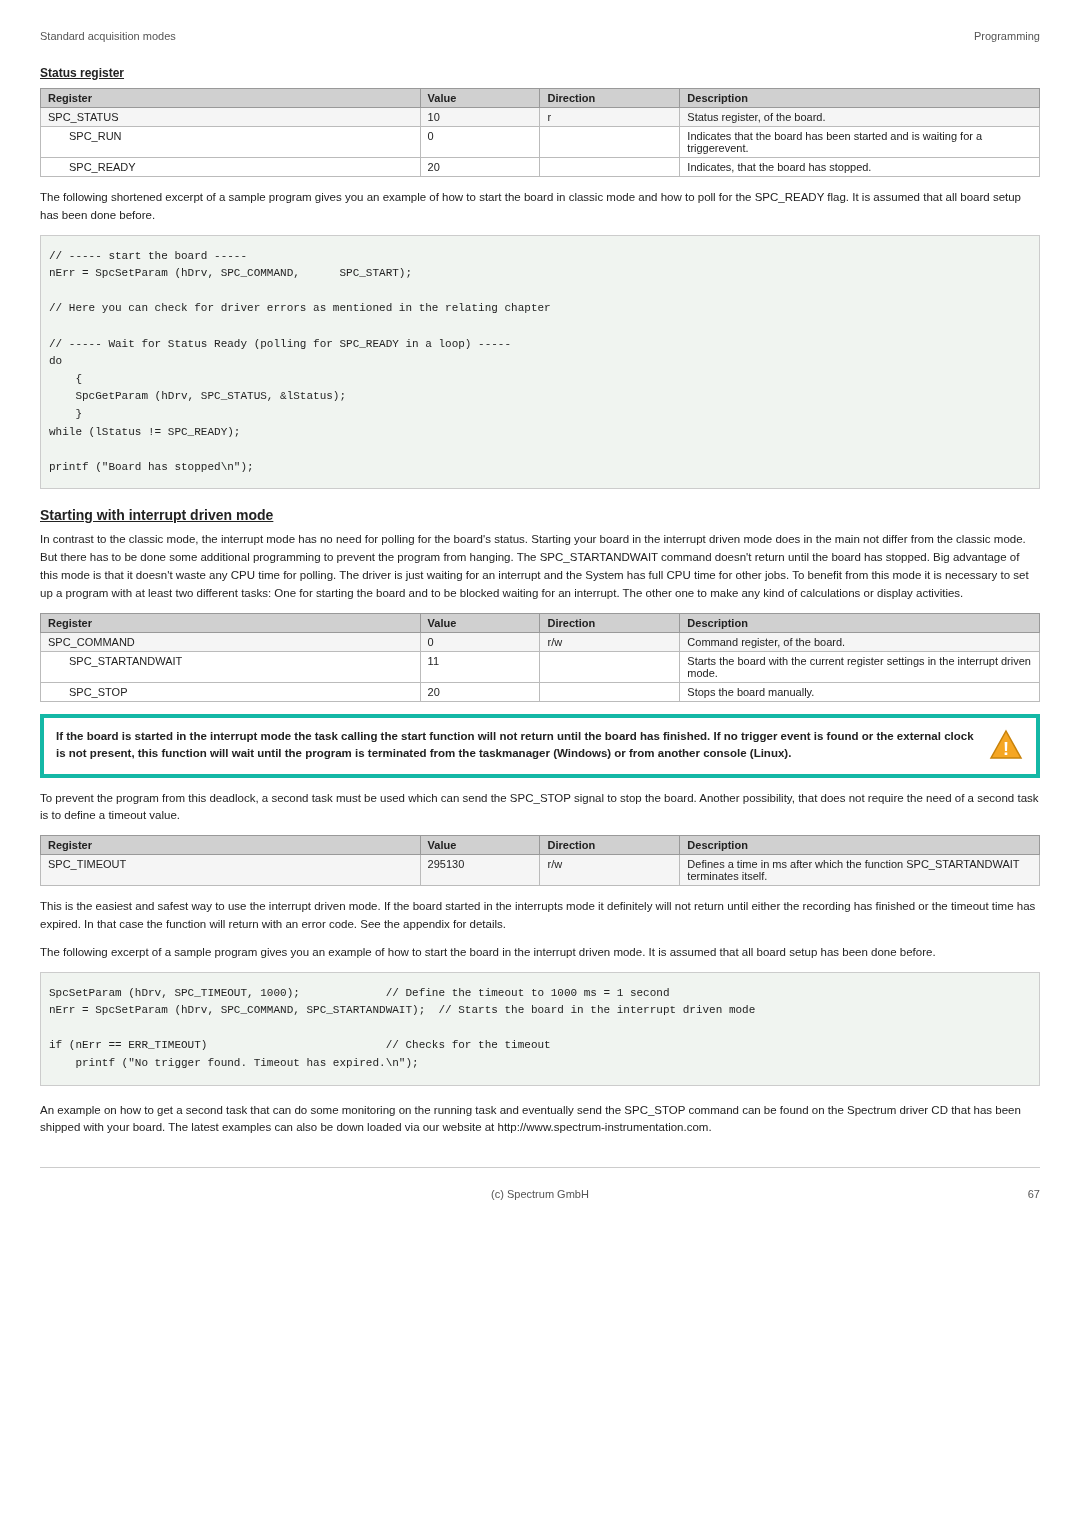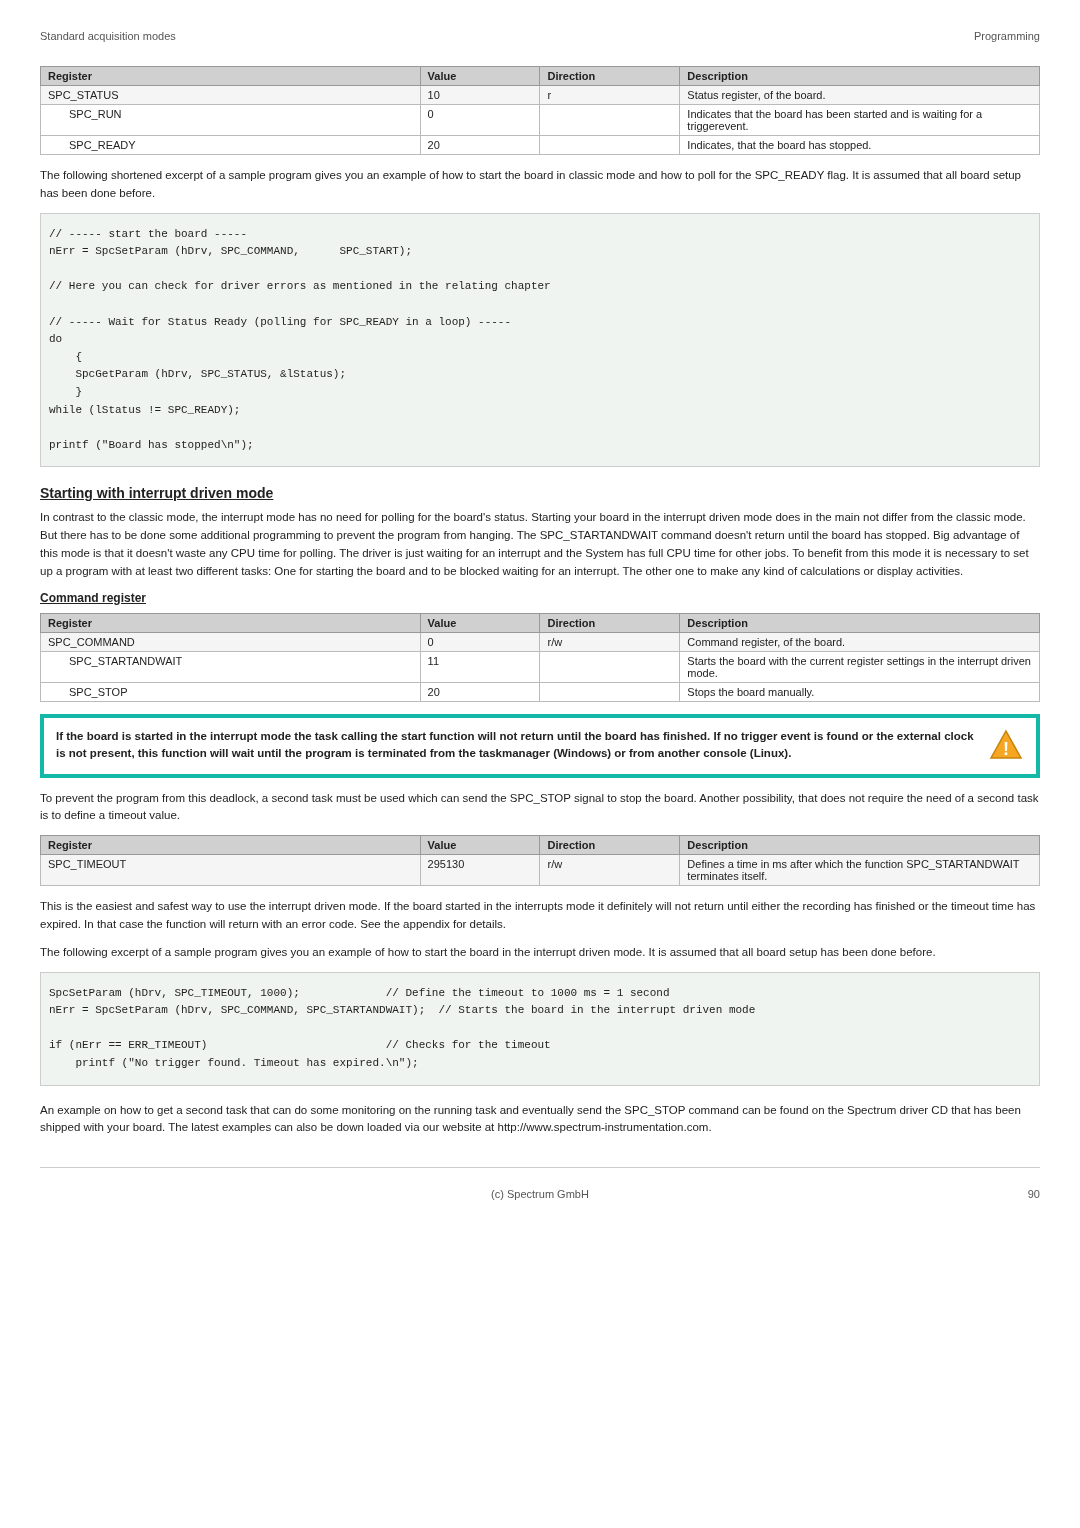--- a/index.html
+++ b/index.html
@@ -121,20 +121,21 @@
   </style>
 </head>
 <body>
 
 <div class="page-header">
   <span>Standard acquisition modes</span>
   <span>Programming</span>
 </div>
 
 <div>
+  <div class="section-title">Status register</div>
   <table>
     <thead>
       <tr>
         <th class="col-register">Register</th>
         <th class="col-value">Value</th>
         <th class="col-direction">Direction</th>
         <th class="col-description">Description</th>
       </tr>
     </thead>
     <tbody>
@@ -175,21 +176,20 @@
 while (lStatus != SPC_READY);
 
 printf ("Board has stopped\n");</div>
 
 <div>
   <div class="main-title">Starting with interrupt driven mode</div>
   <p>In contrast to the classic mode, the interrupt mode has no need for polling for the board's status. Starting your board in the interrupt driven mode does in the main not differ from the classic mode. But there has to be done some additional programming to prevent the program from hanging. The SPC_STARTANDWAIT command doesn't return until the board has stopped. Big advantage of this mode is that it doesn't waste any CPU time for polling. The driver is just waiting for an interrupt and the System has full CPU time for other jobs. To benefit from this mode it is necessary to set up a program with at least two different tasks: One for starting the board and to be blocked waiting for an interrupt. The other one to make any kind of calculations or display activities.</p>
 </div>
 
 <div>
-  <div class="section-title">Command register</div>
   <table>
     <thead>
       <tr>
         <th class="col-register">Register</th>
         <th class="col-value">Value</th>
         <th class="col-direction">Direction</th>
         <th class="col-description">Description</th>
       </tr>
     </thead>
     <tbody>
@@ -256,14 +256,14 @@
 <div class="code-block">SpcSetParam (hDrv, SPC_TIMEOUT, 1000);             // Define the timeout to 1000 ms = 1 second
 nErr = SpcSetParam (hDrv, SPC_COMMAND, SPC_STARTANDWAIT);  // Starts the board in the interrupt driven mode
 
 if (nErr == ERR_TIMEOUT)                           // Checks for the timeout
     printf ("No trigger found. Timeout has expired.\n");</div>
 
 <p>An example on how to get a second task that can do some monitoring on the running task and eventually send the SPC_STOP command can be found on the Spectrum driver CD that has been shipped with your board. The latest examples can also be down loaded via our website at http://www.spectrum-instrumentation.com.</p>
 
 <div class="page-footer">
   <span>(c) Spectrum GmbH</span>
-  <span class="page-num">90</span>
+  <span class="page-num">67</span>
 </div>
 
 </body></html>

